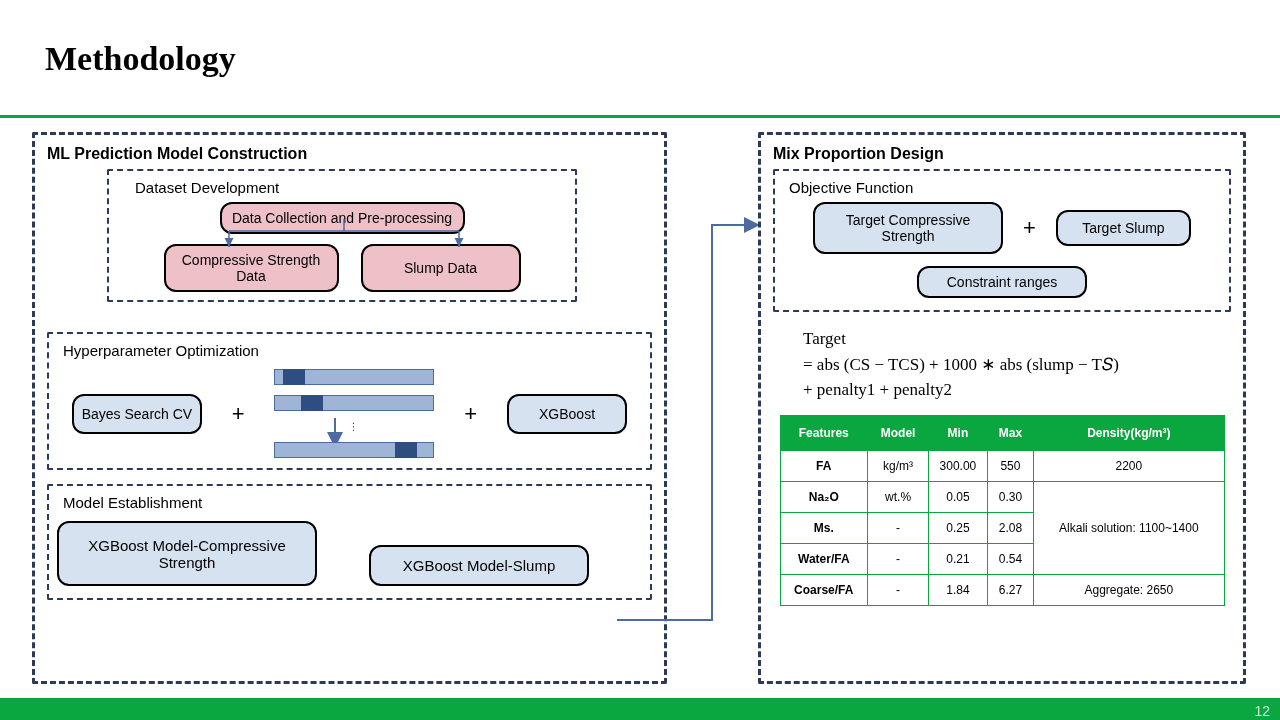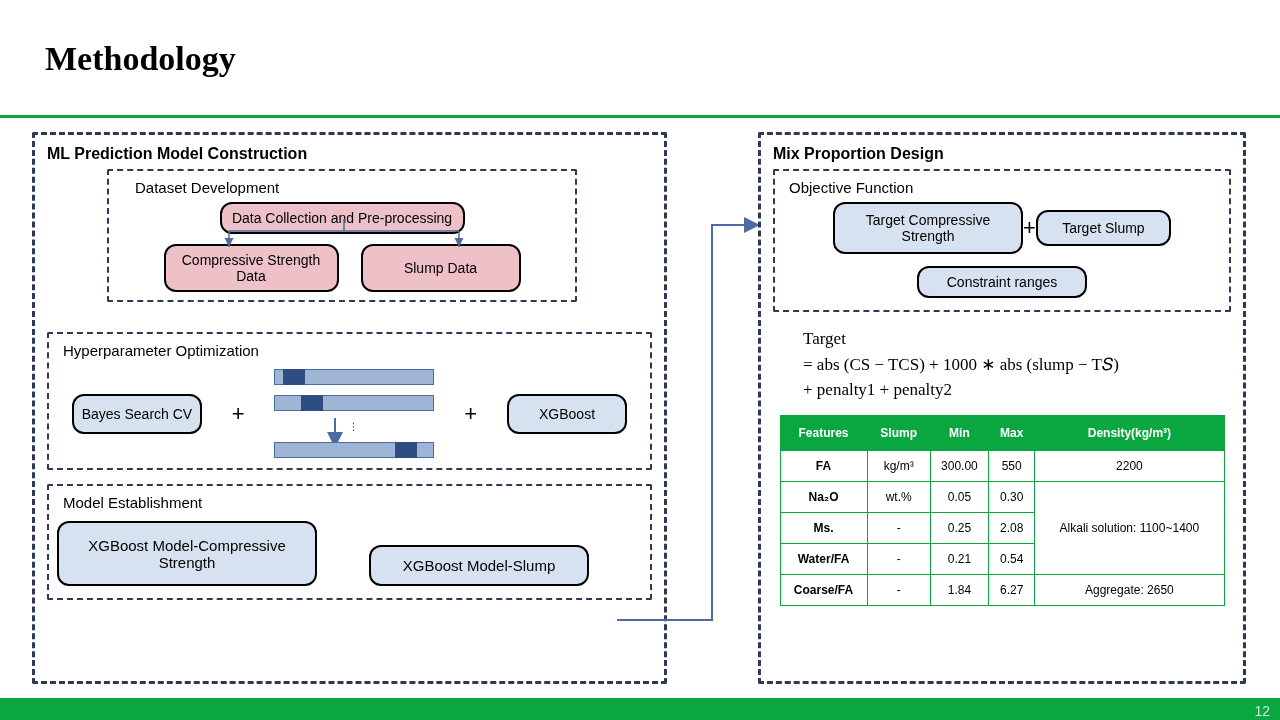--- a/index.html
+++ b/index.html
@@ -83,21 +83,21 @@
   .me-row { display:flex; gap:52px; justify-content:flex-start; padding:4px 0; }
   #mcs { width: 260px; padding:10px 8px; font-size:15px;}
   #msl { width: 220px; padding:10px 8px; font-size:15px;margin-top:24px;}
 
   #bayes { width:130px; padding:10px 6px;}
   #xgb { width:120px; padding:10px 6px;}
 
   
   #rightPanel { left: 758px; top: 132px; width: 488px; height: 552px; }
   #objBox { margin-top:4px; }
-  .obj-row1 { display:flex; align-items:center; justify-content:center; gap:0; margin-top:4px;}
+  .obj-row1 { display:flex; align-items:center; justify-content:center; gap:20px; margin-top:4px;}
   #tcs { width: 190px; padding:8px 4px; font-size:14px;}
   #ts { width: 135px; padding:8px 4px; font-size:14px;}
   #cr { width: 170px; margin:12px auto 4px auto; display:block; font-size:14px;}
 
   .eq {
     font-family: "Cambria Math","Times New Roman",serif;
     font-size: 17px;
     line-height: 1.5;
     padding: 8px 8px 4px 30px;
     margin-top: 6px;
@@ -225,21 +225,21 @@
   <div class="eq">
     <div>Target</div>
     <div>= abs (CS − TCS) + 1000 ∗ abs (slump − T𝑆)</div>
     <div>+ penalty1 + penalty2</div>
   </div>
 
   <table class="features">
     <thead>
       <tr>
         <th>Features</th>
-        <th>Slump</th>
+        <th>Model</th>
         <th>Min</th>
         <th>Max</th>
         <th>Density(kg/m³)</th>
       </tr>
     </thead>
     <tbody>
       <tr>
         <td class="ft">FA</td>
         <td>kg/m³</td>
         <td>300.00</td>

